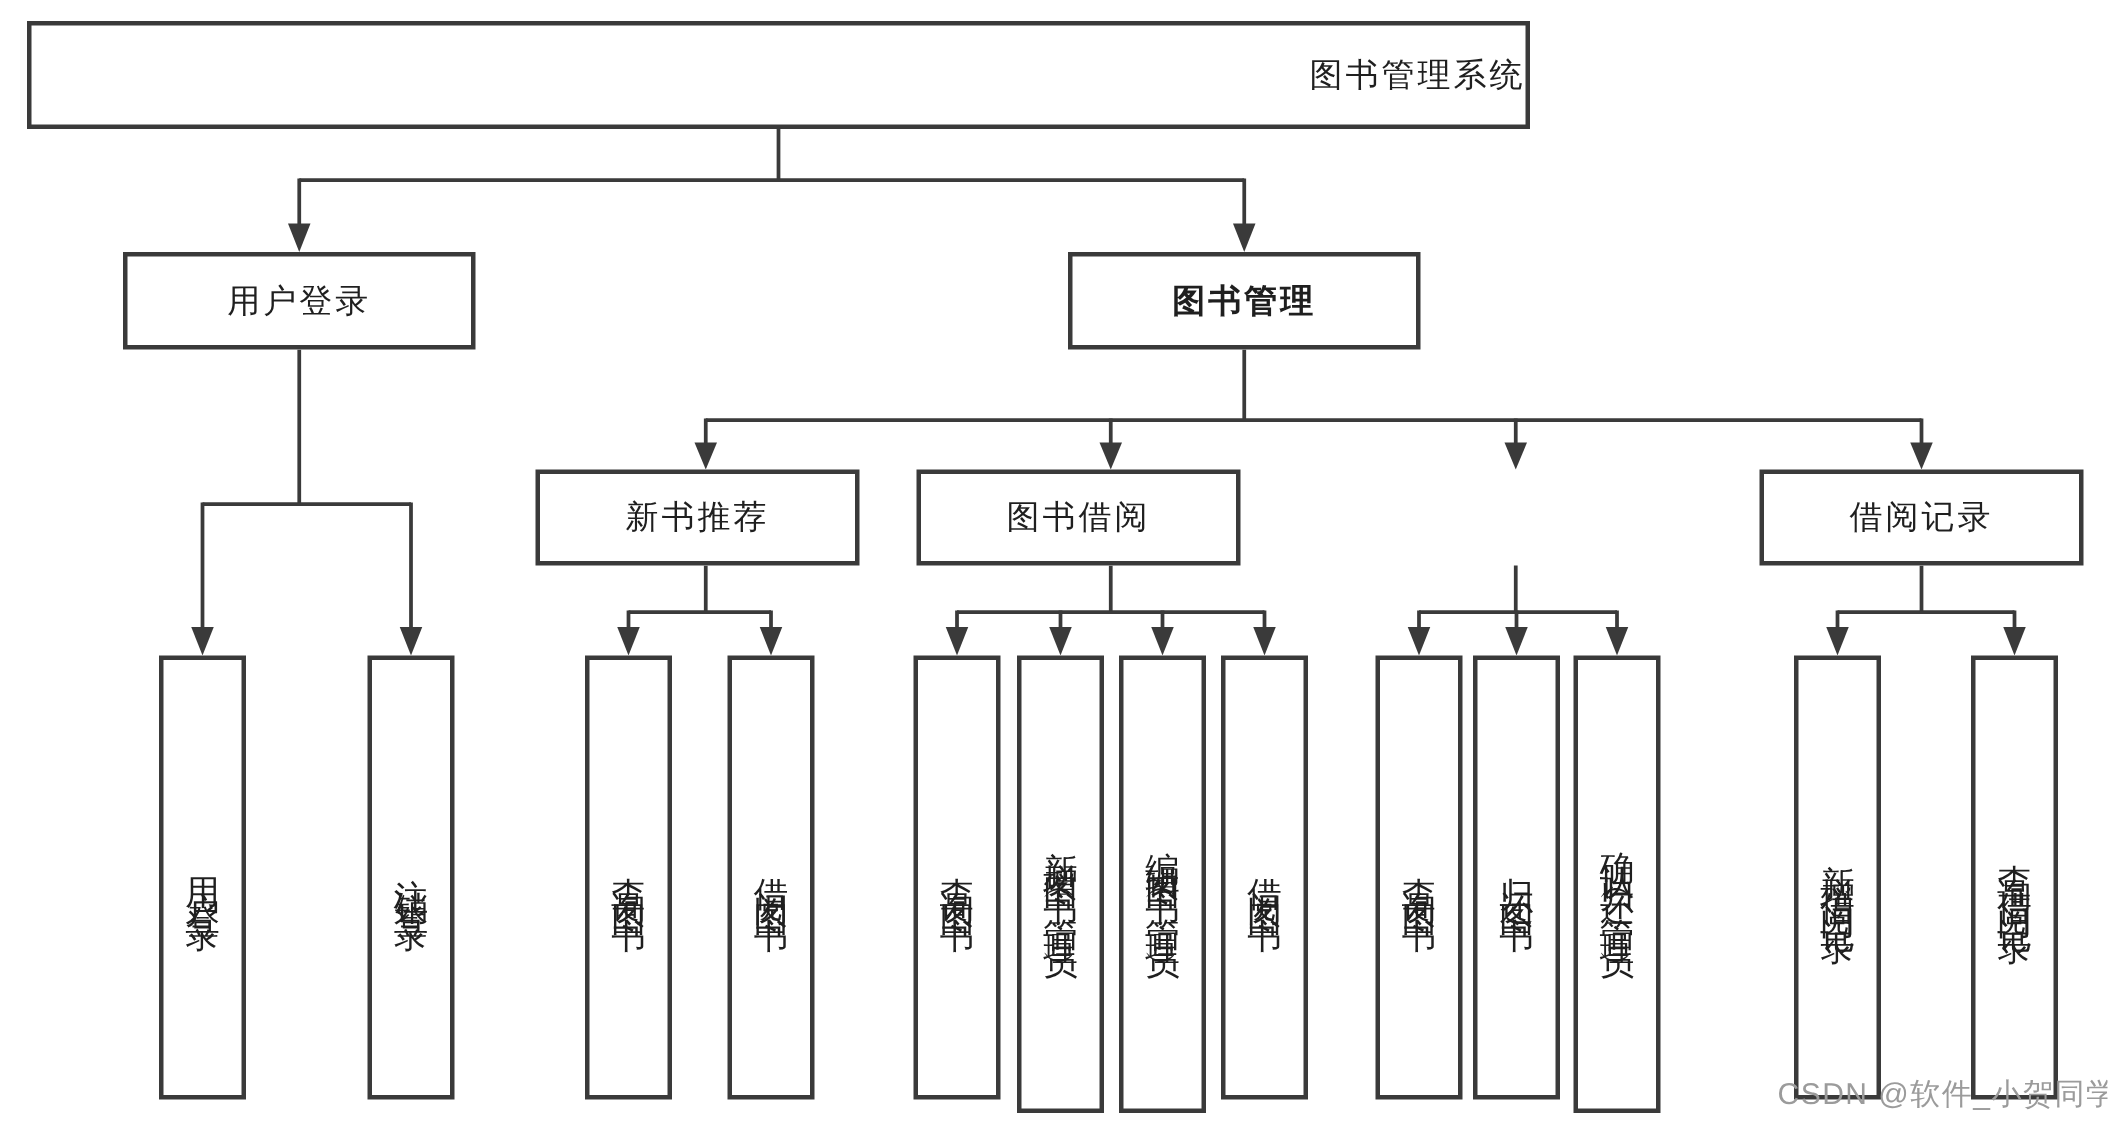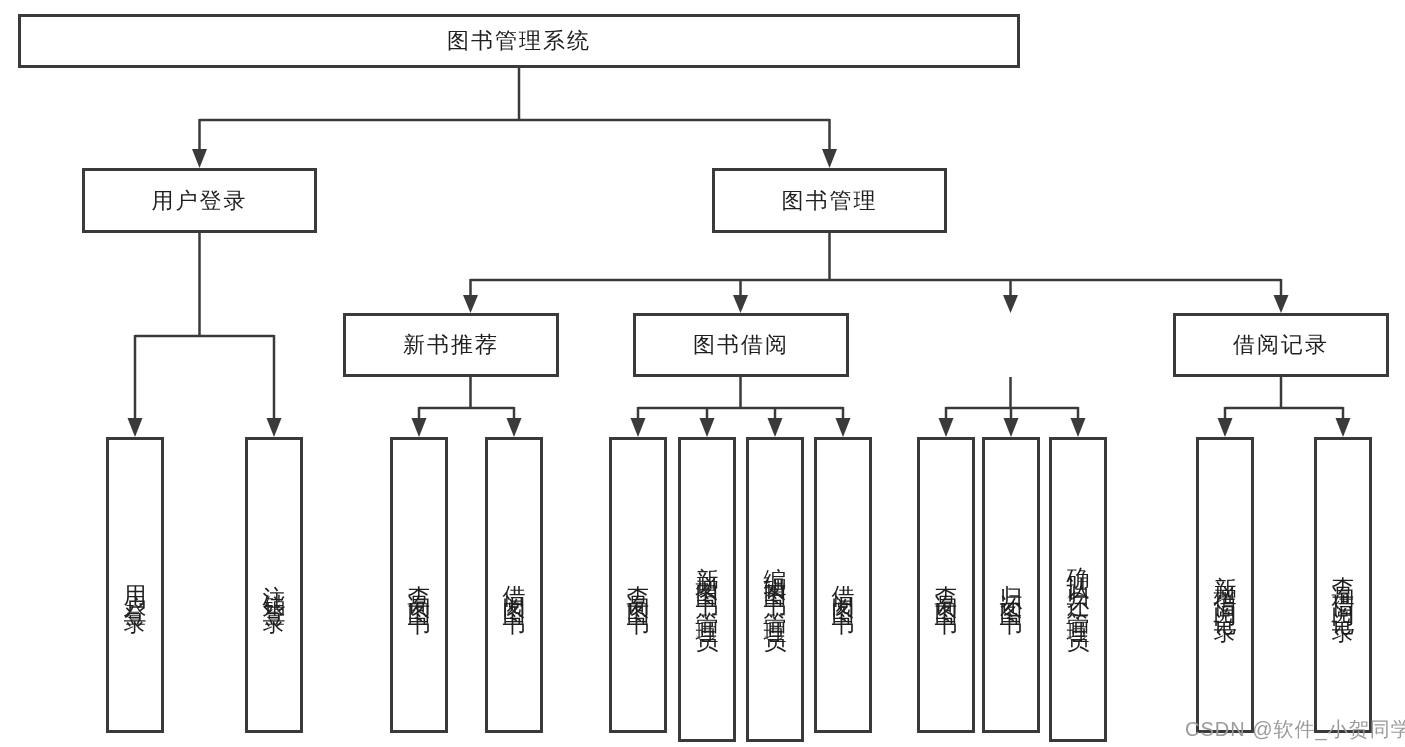--- a/index.html
+++ b/index.html
@@ -29,27 +29,27 @@
     display: flex;
     align-items: center;
     justify-content: center;
   }
   .hlabel {
     font-size: 22px;
     letter-spacing: 2px;
     color: var(--text);
     white-space: nowrap;
   }
-  .root  { left: 18px;  top: 14px;  width: 1002px; height: 54px; }
+  .root  { left: 18px;  top: 14px;  width: 1002px; height: 72px; justify-content: flex-end; }
   .l2    { top: 168px; height: 65px; width: 235px; }
   .l2-a  { left: 82px; }
-  .l2-b  { left: 712px; }
+  .l2-b  { left: 712px; font-weight: bold; }
   .l3    { top: 313px; height: 64px; width: 216px; }
-  .l3-a  { left: 343px; }
-  .l3-b  { left: 633px; }
+  .l3-a  { left: 357px; }
+  .l3-b  { left: 611px; }
   .l3-c  { left: 903px; }
   .l3-d  { left: 1173px; }
 
   .leaf  { top: 437px; height: 296px; width: 58px; }
   .leaf.tall { height: 305px; }
   .vlabel {
     writing-mode: vertical-rl;
     text-orientation: mixed;
     font-size: 23px;
     letter-spacing: 9px;

